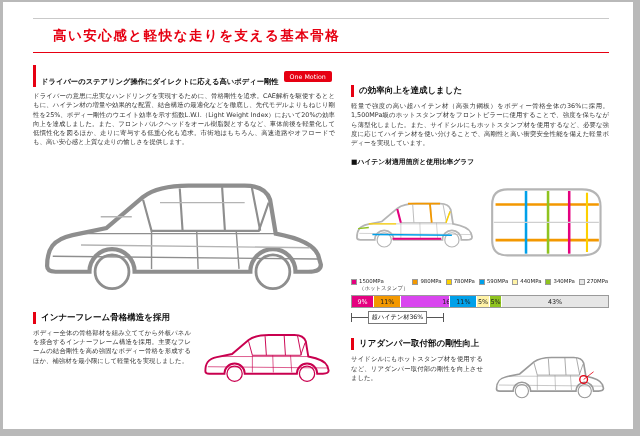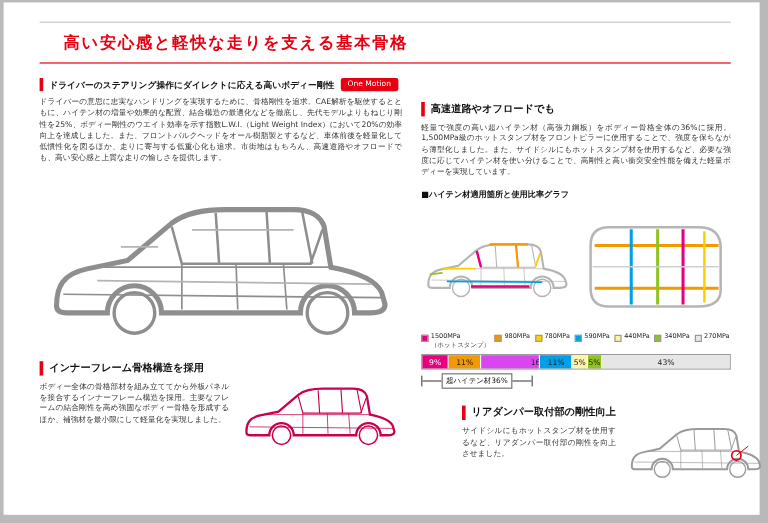--- a/index.html
+++ b/index.html
@@ -15,21 +15,21 @@
   .rule-red { height:1px; background:var(--accent,#e60012); margin-top:7px; }
 
   
   .columns { display:flex; gap:16px; margin-top:12px; }
   .col-left { width:302px; flex:none; }
   .col-right { flex:1; min-width:0; padding-top:20px; }
 
   .sec-head { display:flex; align-items:center; gap:5px;
               border-left:3px solid var(--accent,#e60012); padding-left:5px; }
   .sec-head h2 { font-size:8.5px; color:#111; white-space:nowrap; }
-  .sec-head h2.long { font-size:7.3px; }
+  .sec-head h2.long { font-size:7.3px;margin-top:12px; }
   .badge { background:var(--accent,#e60012); color:#fff; font-size:6.3px;
            padding:2px 6px; border-radius:2px; white-space:nowrap; flex:none; }
 
   p.body-text { font-size:6.4px; line-height:1.45; color:#333; text-align:justify; margin-top:5px; }
 
   .fig { display:flex; align-items:center; justify-content:center; }
   .fig svg { width:100%; height:100%; }
   .fig-main { margin-top:6px; height:148px; }
   .sec2 { display:flex; gap:8px; margin-top:10px; }
   .sec2 .sec2-text { width:158px; flex:none; }
@@ -49,21 +49,21 @@
   .seg { display:flex; align-items:center; justify-content:center;
          font-size:6.4px; color:#222; border-right:1px solid #fff; overflow:hidden; }
   .seg:last-child { border-right:none; }
   .seg:first-child { color:#fff; }
 
   .bracket { width:36%; display:flex; align-items:center; margin-top:3px; }
   .bracket .tick { width:1px; height:9px; background:#555; flex:none; }
   .bracket .line { flex:1; height:1px; background:#555; }
   .bracket .lbl { border:1px solid #777; padding:1px 3px; font-size:6.2px; white-space:nowrap; color:#111; }
 
-  .sec3 { display:flex; gap:8px; margin-top:14px;margin-left:34px; }
+  .sec3 { display:flex; gap:8px; margin-top:14px; }
   .sec3 .sec3-text { flex:1; }
   .fig-damper { width:118px; height:72px; flex:none; align-self:flex-start; }
 </style>
 </head>
 <body>
 
 <svg width="0" height="0" style="position:absolute" aria-hidden="true">
   <defs>
     <g id="carShell" fill="none" stroke="currentColor">
       <path stroke-width="3" d="M10 75 C10 63 14 56 28 53 L52 48 L78 26 C86 20 96 18 110 18 L150 18 C160 18 166 22 168 28 L172 52 C188 55 199 60 202 67 L204 74 C204 78 200 79 195 79 L186 79 A16 16 0 0 0 154 79 L72 79 A16 16 0 0 0 40 79 L16 79 C11 79 10 77 10 75 Z"></path>
@@ -108,21 +108,21 @@
         <div class="fig fig-inner">
           <svg viewBox="0 0 214 96">
             <use href="#carShell" style="color:#c9004f"></use>
           </svg>
         </div>
       </div>
     </div>
 
     <div class="col-right">
       <div class="sec-head">
-        <h2>高速道路やオフロードでも</h2>
+        <h2>の効率向上を達成しました</h2>
       </div>
       <p class="body-text">軽量で強度の高い超ハイテン材（高張力鋼板）をボディー骨格全体の36%に採用。1,500MPa級のホットスタンプ材をフロントピラーに使用することで、強度を保ちながら薄型化しました。また、サイドシルにもホットスタンプ材を使用するなど、必要な強度に応じてハイテン材を使い分けることで、高剛性と高い衝突安全性能を備えた軽量ボディーを実現しています。</p>
 
       <div class="chart-label">■ハイテン材適用箇所と使用比率グラフ</div>
 
       <div class="diagrams">
         <div class="fig">
           <svg viewBox="0 0 214 96">
             <use href="#carShell" style="color:#b5b5b5"></use>
             <path stroke="#e4007f" stroke-width="3.5" fill="none" d="M78 27 L84 50 M70 77 L152 77"></path>

